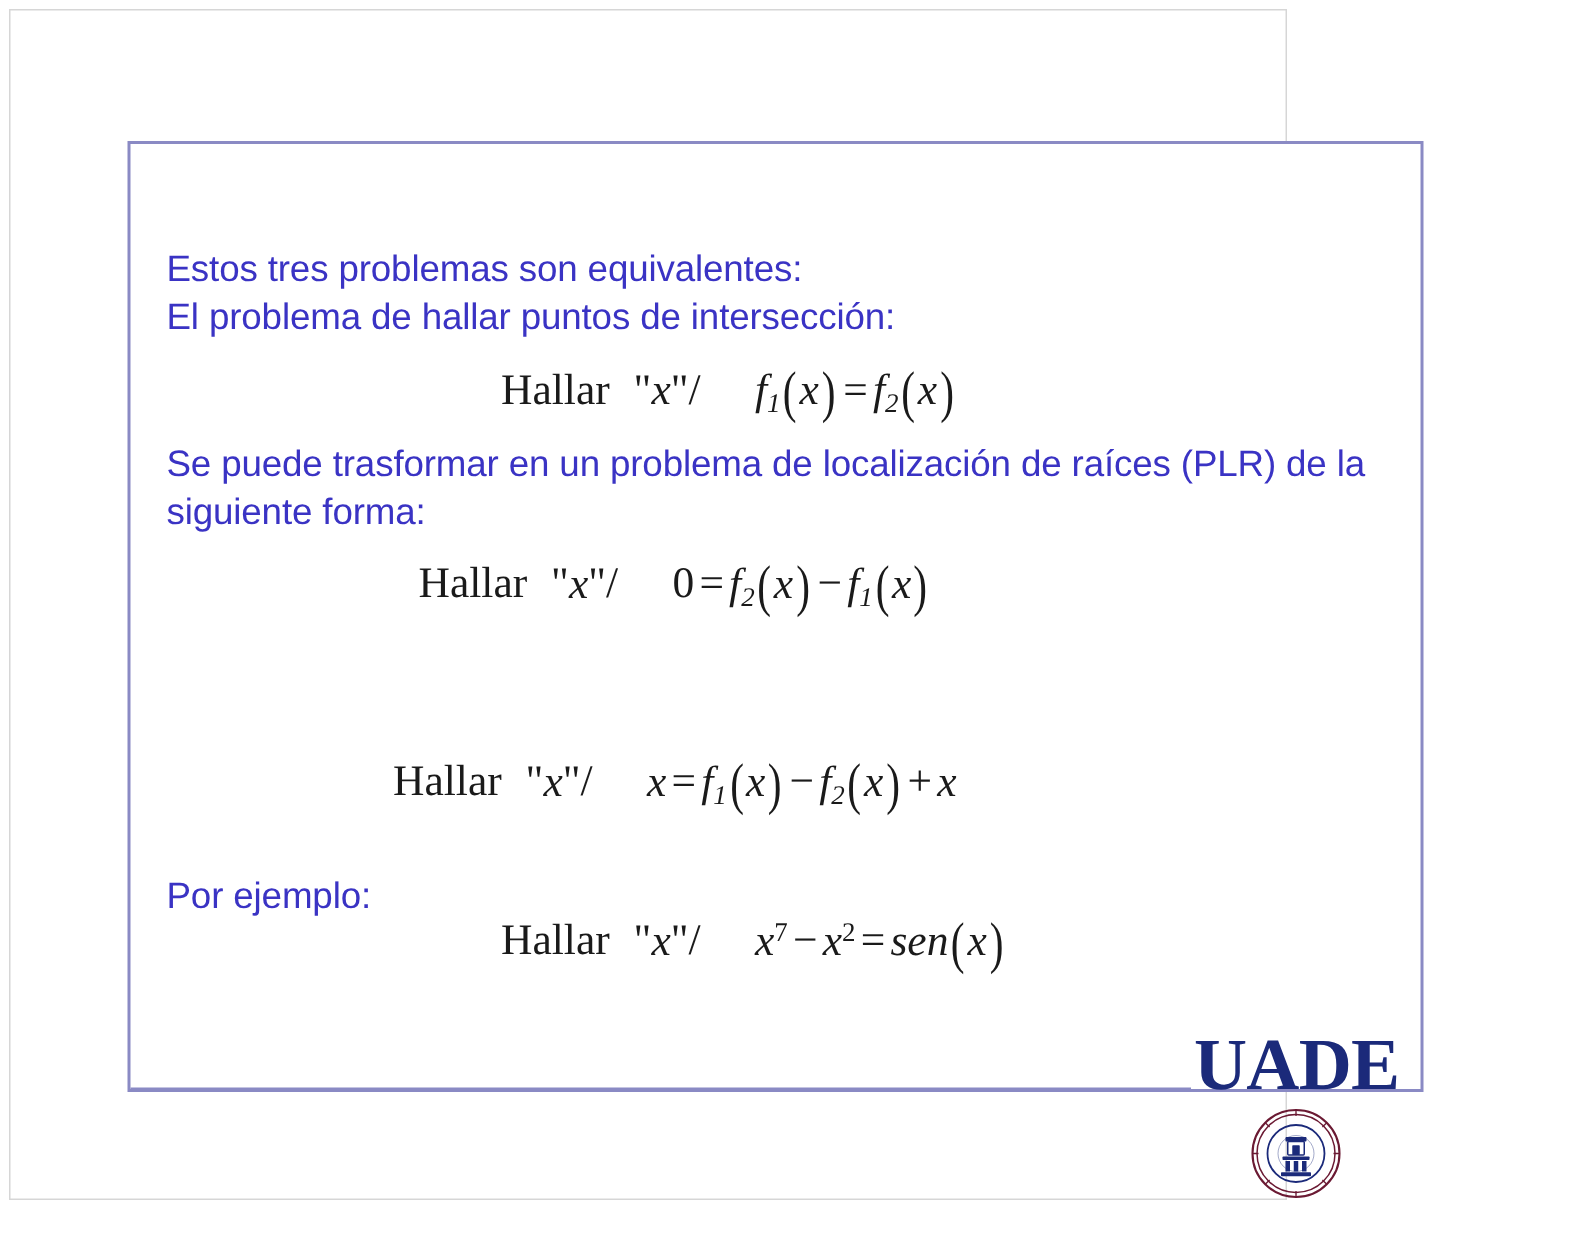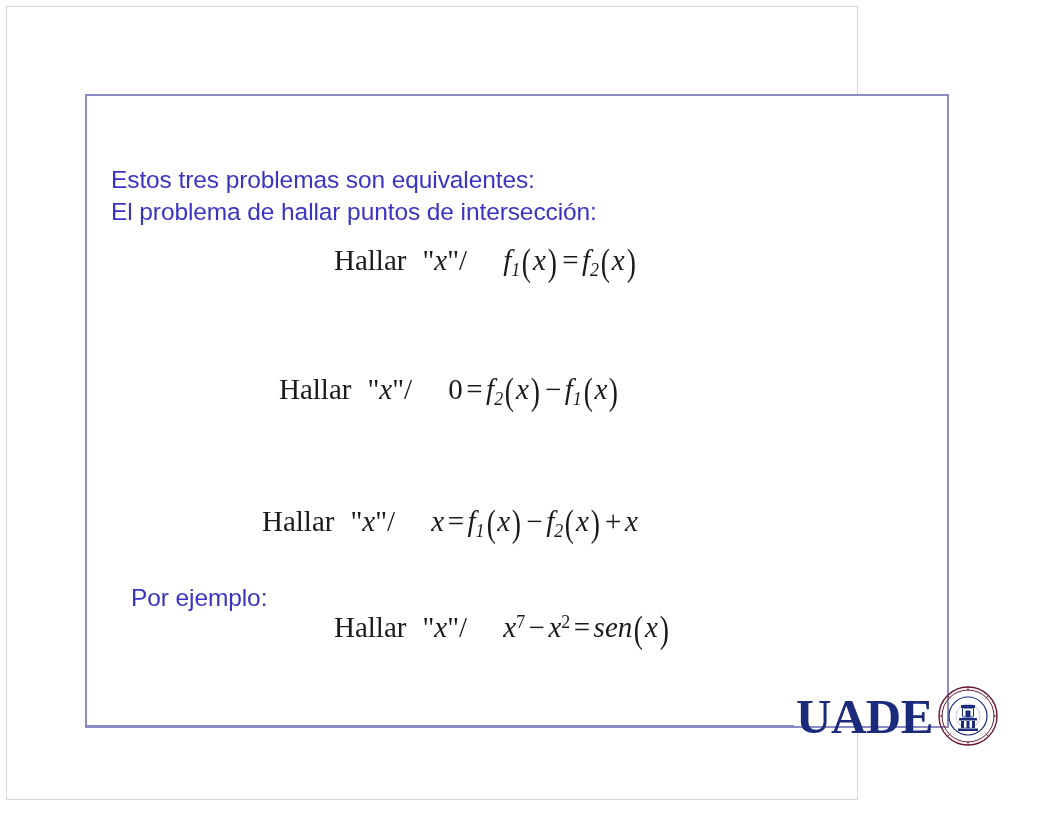--- a/index.html
+++ b/index.html
@@ -77,21 +77,21 @@
     line-height: 0;
   }
   .op { font-style: normal; padding: 0 0.12em; }
   .gap-sm { display: inline-block; width: 0.55em; }
   .gap-md { display: inline-block; width: 1.25em; }
 
   
   #text-intro      { left: 104px; top: 157px; }
   #text-plr        { left: 104px; top: 287px; width: 800px; }
   #text-ppf        { left: 104px; top: 418px; width: 810px; }
-  #text-example    { left: 104px; top: 575px; margin-left: 20px; }
+  #text-example    { left: 104px; top: 575px; }
 
   
   #eq-intersection { left: 327px; top: 233px; }
   #eq-plr          { left: 272px; top: 362px; }
   #eq-ppf          { left: 255px; top: 494px; }
   #eq-example      { left: 327px; top: 600px; }
 
   
   #footer-rule {
     position: absolute;
@@ -101,20 +101,21 @@
     height: 2px;
     background: #8a8ac4;
   }
   #uade-logo {
     position: absolute;
     left: 789px;
     top: 678px;
     display: flex;
     align-items: center;
     gap: 4px;
+    flex-direction: column;
   }
   #uade-wordmark {
     font-family: "Liberation Serif", serif;
     font-weight: bold;
     font-size: 49px;
     line-height: 49px;
     color: #1b2a7a;
     letter-spacing: -0.5px;
   }
   #uade-seal { display: block; }
@@ -126,20 +127,21 @@
 
   <div id="content-frame"></div>
 
   <div class="body-text" id="text-intro">Estos tres problemas son equivalentes:
 El problema de hallar puntos de intersección:</div>
 
   <div class="equation" id="eq-intersection">
     <span class="up">Hallar</span><span class="gap-sm"></span><span class="up">"</span><span class="it">x</span><span class="up">"/</span><span class="gap-md"></span><span class="it">f</span><sub>1</sub><span class="paren">(</span><span class="it">x</span><span class="paren">)</span><span class="op">=</span><span class="it">f</span><sub>2</sub><span class="paren">(</span><span class="it">x</span><span class="paren">)</span>
   </div>
 
+  <div class="body-text" id="text-plr">Se puede trasformar en un problema de localización de raíces (PLR) de la siguiente forma:</div>
 
   <div class="equation" id="eq-plr">
     <span class="up">Hallar</span><span class="gap-sm"></span><span class="up">"</span><span class="it">x</span><span class="up">"/</span><span class="gap-md"></span><span class="up">0</span><span class="op">=</span><span class="it">f</span><sub>2</sub><span class="paren">(</span><span class="it">x</span><span class="paren">)</span><span class="op">−</span><span class="it">f</span><sub>1</sub><span class="paren">(</span><span class="it">x</span><span class="paren">)</span>
   </div>
 
 
   <div class="equation" id="eq-ppf">
     <span class="up">Hallar</span><span class="gap-sm"></span><span class="up">"</span><span class="it">x</span><span class="up">"/</span><span class="gap-md"></span><span class="it">x</span><span class="op">=</span><span class="it">f</span><sub>1</sub><span class="paren">(</span><span class="it">x</span><span class="paren">)</span><span class="op">−</span><span class="it">f</span><sub>2</sub><span class="paren">(</span><span class="it">x</span><span class="paren">)</span><span class="op">+</span><span class="it">x</span>
   </div>
 

